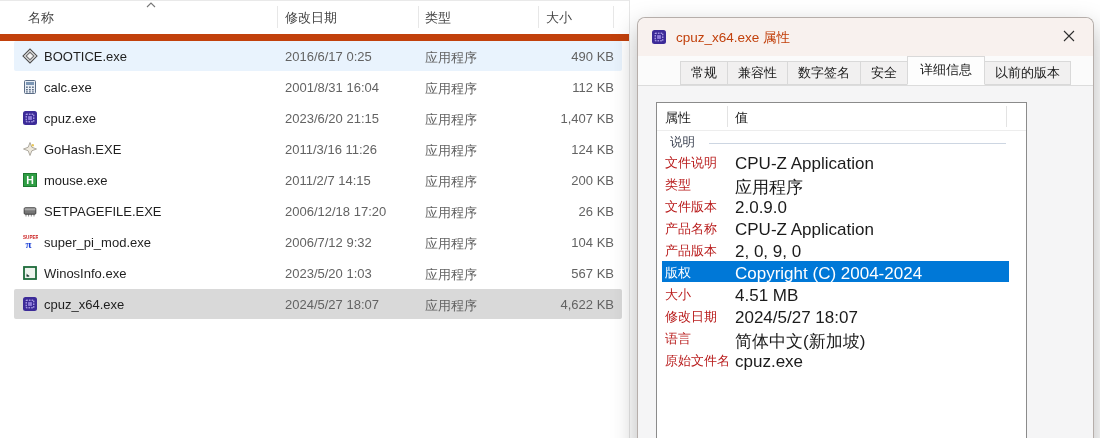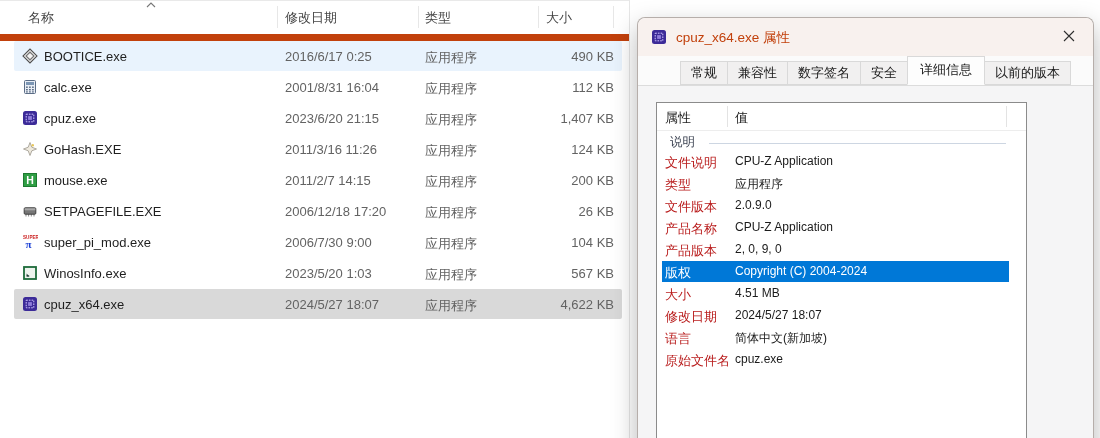--- a/index.html
+++ b/index.html
@@ -52,21 +52,21 @@
   .lvsep{position:absolute;top:3px;height:21px;width:1px;background:#e3e3e3;}
   .lvsep1{left:70px}.lvsep2{left:349px}
   .lv-group{position:relative;height:20px;}
   .lv-group .g-label{position:absolute;left:13px;top:3px;font-size:12.5px;color:#3a4150;}
   .lv-group .g-line{position:absolute;left:52px;right:20px;top:12px;height:1px;background:#cdd6e2;}
 
   .detail-row{position:relative;height:22px;}
   .detail-row .bg{display:none;}
   .detail-row.selected .bg{display:block;position:absolute;left:5px;width:347px;top:0;bottom:1px;background:#0078d7;}
   .detail-row .d-label{position:absolute;left:8px;top:3px;font-size:13px;color:#b91c1c;white-space:nowrap;}
-  .detail-row .d-value{position:absolute;left:78px;top:3px;font-size:12px;color:#1b1b1b;white-space:nowrap;}
+  .detail-row .d-value{position:absolute;left:78px;top:3px;font-size:17px;color:#1b1b1b;white-space:nowrap;}
   .detail-row.selected .d-label,.detail-row.selected .d-value{color:#fff;}
 </style>
 </head>
 <body>
 
 <div class="screen">
 
   <div class="explorer">
     <div class="fl-header">
       <span class="sort">
@@ -170,21 +170,21 @@
     <span class="ftype">应用程序</span>
     <span class="fsize">26 KB</span>
   </div>
         <div class="file-row">
     <div class="bg"></div>
     <span class="ficon"><svg width="16" height="16" viewBox="0 0 16 16">
               <text x="1" y="4.8" font-size="4.6" font-weight="bold" fill="#cc2222" font-family="sans-serif">SUPER</text>
               <text x="3.5" y="14" font-size="11" font-weight="bold" fill="#1a3fd4" font-family="serif">π</text>
             </svg></span>
     <span class="fname">super_pi_mod.exe</span>
-    <span class="fdate">2006/7/30 9:00</span>
+    <span class="fdate">2006/7/12 9:32</span>
     <span class="ftype">应用程序</span>
     <span class="fsize">104 KB</span>
   </div>
         <div class="file-row">
     <div class="bg"></div>
     <span class="ficon"><svg width="16" height="16" viewBox="0 0 16 16">
               <rect x="2" y="2" width="12" height="12" fill="#eef4ee" stroke="#1d6b3a" stroke-width="1.8"></rect>
               <path d="M4.6 11.4 L4.6 8.6 L7.4 11.4 Z" fill="#234038"></path>
               <rect x="4.6" y="10.4" width="2.6" height="1" fill="#234038"></rect>
             </svg></span>

